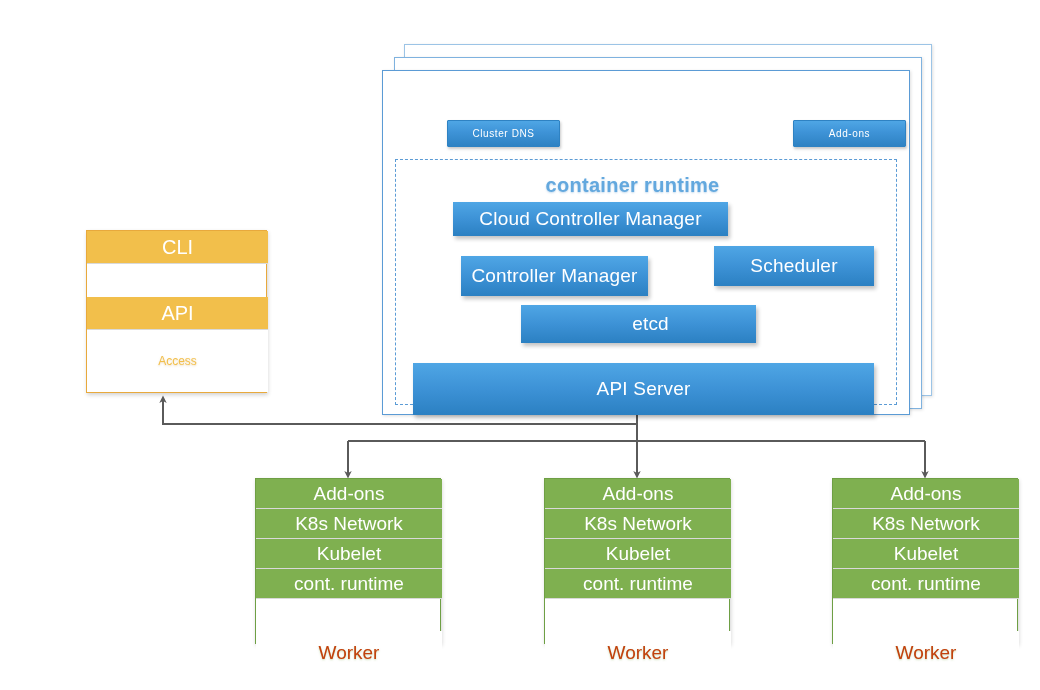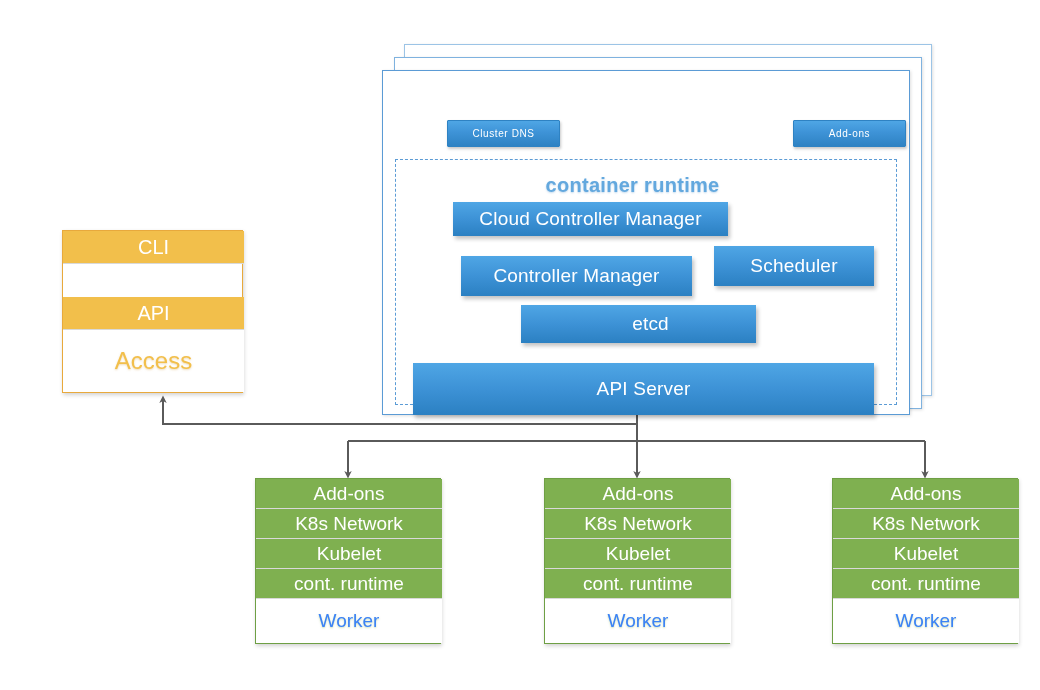--- a/index.html
+++ b/index.html
@@ -55,62 +55,63 @@
 
   
   .blue-box{
     position:absolute;box-sizing:border-box;
     background:linear-gradient(180deg,#4FA6E5 0%,#3D92D6 50%,#2B80C2 100%);
     color:#ffffff;display:flex;align-items:center;justify-content:center;
     font-size:19px;letter-spacing:0.2px;
     box-shadow:2px 3px 4px rgba(0,0,0,0.24);
   }
   #ccm       {left:413px;top:202px;width:275px;height:34px;margin-left:40px;}
-  #ctrl-mgr  {left:461px;top:256px;width:231px;height:40px;}
+  #ctrl-mgr  {left:461px;top:256px;width:187px;height:40px;}
   #etcd      {left:521px;top:305px;width:235px;height:38px;padding-left:24px;}
   #scheduler {left:714px;top:246px;width:160px;height:40px;}
   #api-server{left:413px;top:363px;width:461px;height:52px;}
 
   
   #access-stack{
-    position:absolute;left:62px;top:230px;width:181px;height:163px;
+    position:absolute;left:86px;top:230px;width:181px;height:163px;
     border:1.2px solid #E8A93C;box-sizing:border-box;background:#ffffff;
     box-shadow:1px 2px 4px rgba(0,0,0,0.18);
     padding-left:40px;
   }
   .orange-row{
     position:absolute;left:0;box-sizing:border-box;width:181px;
     background:#F2BF4B;color:#ffffff;font-size:20px;
     display:flex;align-items:center;justify-content:center;
     border-bottom:1.5px solid #D9D9D9;
   }
   .access-label{
     position:absolute;left:0;width:181px;background:#ffffff;
-    color:#F2BF4B;font-size:24px;
+    color:#F2BF4B;font-size:12px;
     display:flex;align-items:center;justify-content:center;
     text-shadow:0 1px 2px rgba(220,180,110,0.5);
   }
 
   
   .worker-node{
     position:absolute;box-sizing:border-box;width:186px;height:166px;
     border:1.2px solid #6E9F44;background:#ffffff;
     box-shadow:1px 2px 4px rgba(0,0,0,0.18);
   }
   .green-row{
     position:absolute;left:0;box-sizing:border-box;width:186px;
     background:#7FB050;color:#ffffff;font-size:19px;
     display:flex;align-items:center;justify-content:center;
     border-bottom:1.5px solid #D9D9D9;
   }
   .worker-label{
     position:absolute;left:0;width:186px;background:#ffffff;
-    color:#3b82f6;font-size:19px;
+    color:#c2410c;font-size:19px;
     display:flex;align-items:center;justify-content:center;
     text-shadow:0 1px 2px rgba(150,190,110,0.5);
+    margin-top:32px;
   }
 
   svg.arrows{position:absolute;left:0;top:0;width:1040px;height:690px;
              pointer-events:none;}
 </style>
 </head>
 <body>
 
 <div id="canvas">
 

